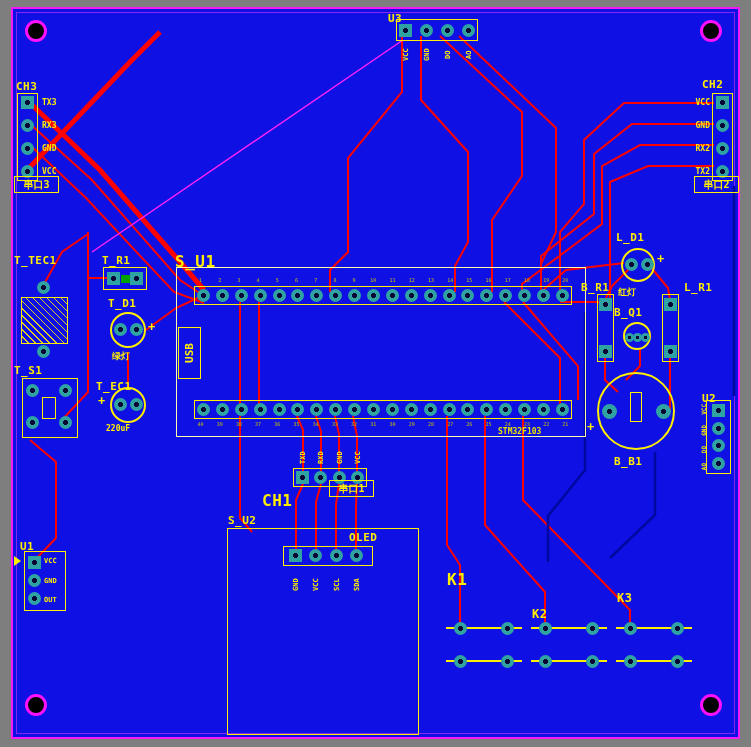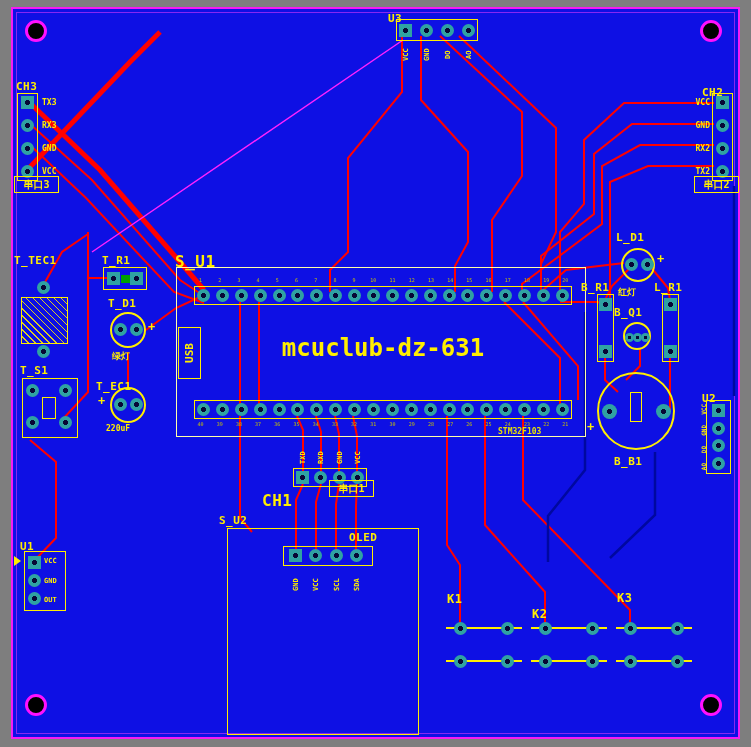--- a/index.html
+++ b/index.html
@@ -139,21 +139,21 @@
       <span class="pad"></span>
     </div>
   <div class="lblcol" style="left:42px;top:98px;height:78px">
       <span>TX3</span>
       <span>RX3</span>
       <span>GND</span>
       <span>VCC</span>
     </div>
   <div class="caption-box" style="left:14px;top:176px;width:45px;height:17px">串口3</div>
 
-  <div class="ref" style="left:702px;top:86px">CH2</div>
+  <div class="ref" style="left:702px;top:78px">CH2</div>
   <div class="silk" style="left:712px;top:93px;width:21px;height:88px"></div>
   <div class="padcol" style="left:716px;top:96px;width:13px;height:82px">
       <span class="pad square"></span>
       <span class="pad"></span>
       <span class="pad"></span>
       <span class="pad"></span>
     </div>
   <div class="lblcol right" style="left:684px;top:98px;width:26px;height:78px">
       <span>VCC</span>
       <span>GND</span>
@@ -173,21 +173,21 @@
   <span class="pad square" style="position:absolute;left:107px;top:272px"></span>
   <span class="pad square" style="position:absolute;left:130px;top:272px"></span>
 
   <div class="ref" style="left:108px;top:297px">T_D1</div>
   <div class="circle-silk" style="left:110px;top:312px;width:36px;height:36px"></div>
   <span class="pad" style="position:absolute;left:114px;top:323px"></span>
   <span class="pad" style="position:absolute;left:130px;top:323px"></span>
   <div class="plus" style="left:148px;top:320px">+</div>
   <div class="cap-label" style="left:112px;top:350px">绿灯</div>
 
-  <div class="ref" style="left:20px;top:364px">T_S1</div>
+  <div class="ref" style="left:14px;top:364px">T_S1</div>
   <div class="silk" style="left:22px;top:378px;width:56px;height:60px"></div>
   <div class="silk" style="left:42px;top:397px;width:14px;height:22px"></div>
   <span class="pad" style="position:absolute;left:26px;top:384px"></span>
   <span class="pad" style="position:absolute;left:59px;top:384px"></span>
   <span class="pad" style="position:absolute;left:26px;top:416px"></span>
   <span class="pad" style="position:absolute;left:59px;top:416px"></span>
 
   <div class="ref" style="left:96px;top:380px">T_EC1</div>
   <div class="circle-silk" style="left:110px;top:387px;width:36px;height:36px"></div>
   <span class="pad" style="position:absolute;left:114px;top:398px"></span>
@@ -238,21 +238,20 @@
       <span class="pad"></span>
       <span class="pad"></span>
       <span class="pad"></span>
       <span class="pad"></span>
       <span class="pad"></span>
       <span class="pad"></span>
     </div>
   <div class="usb-box" style="left:178px;top:327px;width:23px;height:52px">
       <span>USB</span>
     </div>
-  <div class="title" style="left:252px;top:334px;width:262px">mcuclub-dz-631</div>
   <div class="silk" style="left:194px;top:400px;width:378px;height:19px"></div>
   <div class="padrow" style="left:197px;top:403px;width:372px;height:13px">
       <span class="pad"></span>
       <span class="pad"></span>
       <span class="pad"></span>
       <span class="pad"></span>
       <span class="pad"></span>
       <span class="pad"></span>
       <span class="pad"></span>
       <span class="pad"></span>
@@ -298,21 +297,21 @@
   <span class="pad square" style="position:absolute;left:599px;top:298px"></span>
   <span class="pad square" style="position:absolute;left:599px;top:345px"></span>
 
   <div class="ref" style="left:616px;top:231px">L_D1</div>
   <div class="circle-silk" style="left:621px;top:248px;width:34px;height:34px"></div>
   <span class="pad" style="position:absolute;left:625px;top:258px"></span>
   <span class="pad" style="position:absolute;left:641px;top:258px"></span>
   <div class="plus" style="left:657px;top:252px">+</div>
   <div class="cap-label" style="left:618px;top:286px">红灯</div>
 
-  <div class="ref" style="left:654px;top:281px">L_R1</div>
+  <div class="ref" style="left:684px;top:281px">L_R1</div>
   <div class="silk" style="left:662px;top:294px;width:17px;height:68px"></div>
   <span class="pad square" style="position:absolute;left:664px;top:298px"></span>
   <span class="pad square" style="position:absolute;left:664px;top:345px"></span>
 
   <div class="ref" style="left:614px;top:306px">B_Q1</div>
   <div class="circle-silk" style="left:623px;top:322px;width:28px;height:28px"></div>
   <span class="pad sm" style="position:absolute;left:625px;top:333px"></span>
   <span class="pad sm" style="position:absolute;left:633px;top:333px"></span>
   <span class="pad sm" style="position:absolute;left:641px;top:333px"></span>
 
@@ -361,38 +360,38 @@
   <div class="silk" style="left:293px;top:468px;width:74px;height:19px"></div>
   <div class="padrow" style="left:296px;top:471px;width:68px;height:13px">
       <span class="pad square"></span>
       <span class="pad"></span>
       <span class="pad"></span>
       <span class="pad"></span>
     </div>
   <div class="ref" style="left:262px;top:491px;font-size:16px">CH1</div>
   <div class="caption-box" style="left:329px;top:480px;width:45px;height:17px">串口1</div>
 
-  <div class="ref" style="left:219px;top:514px">S_U2</div>
+  <div class="ref" style="left:228px;top:514px">S_U2</div>
   <div class="silk" style="left:227px;top:528px;width:192px;height:207px"></div>
   <div class="ref" style="left:349px;top:531px">OLED</div>
   <div class="silk" style="left:283px;top:546px;width:90px;height:20px"></div>
   <div class="padrow" style="left:289px;top:549px;width:74px;height:13px">
       <span class="pad square"></span>
       <span class="pad"></span>
       <span class="pad"></span>
       <span class="pad"></span>
     </div>
   <div class="lblrow-vert" style="left:289px;top:572px;width:74px;height:26px">
       <span>GND</span>
       <span>VCC</span>
       <span>SCL</span>
       <span>SDA</span>
     </div>
 
-  <div class="ref" style="left:447px;top:592px;font-size:12px">K1</div>
+  <div class="ref" style="left:447px;top:570px;font-size:16px">K1</div>
   <div class="kline" style="left:446px;top:627px;width:76px"></div>
   <div class="kline" style="left:446px;top:660px;width:76px"></div>
   <span class="pad" style="position:absolute;left:454px;top:622px"></span>
   <span class="pad" style="position:absolute;left:501px;top:622px"></span>
   <span class="pad" style="position:absolute;left:454px;top:655px"></span>
   <span class="pad" style="position:absolute;left:501px;top:655px"></span>
 
   <div class="ref" style="left:532px;top:607px;font-size:12px">K2</div>
   <div class="kline" style="left:531px;top:627px;width:76px"></div>
   <div class="kline" style="left:531px;top:660px;width:76px"></div>

